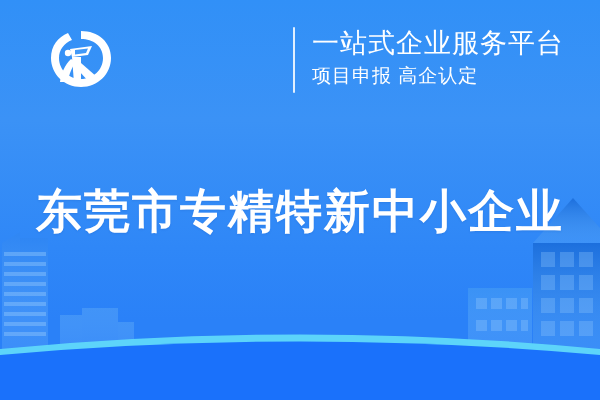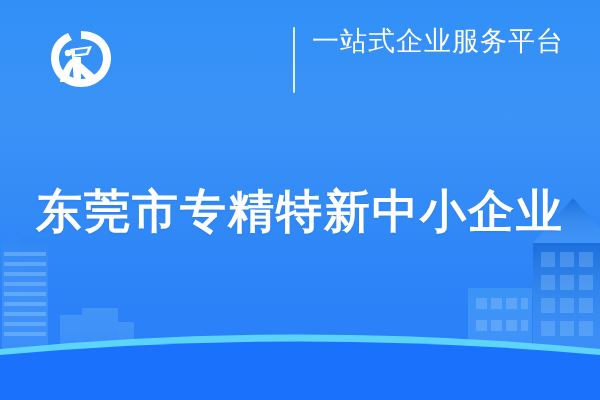--- a/index.html
+++ b/index.html
@@ -70,21 +70,20 @@
     top: 25px;
     width: 270px;
   }
   .tagline-main {
     font-size: 27px;
     line-height: 36px;
     color: #ffffff;
     font-weight: 400;
     letter-spacing: 1px;
     white-space: nowrap;
-    font-family: Liberation Mono, monospace;
   }
   .tagline-sub {
     font-size: 19px;
     line-height: 30px;
     color: #ffffff;
     font-weight: 400;
     letter-spacing: 1px;
     white-space: nowrap;
   }
 
@@ -219,20 +218,21 @@
       <circle cx="20" cy="26" r="3.2" fill="#ffffff"></circle>
 
       <path d="M27,23 L40,21.5 L38,26 L27,27.5 Z" fill="#3190f7" opacity="0.92"></path>
     </svg>
 
 
     <div class="divider"></div>
 
     <div class="tagline-block">
       <div class="tagline-main">一站式企业服务平台</div>
+      <div class="tagline-sub">项目申报 高企认定</div>
     </div>
   </div>
 
   <div class="title-wrap">
     <span class="main-title">东莞市专精特新中小企业</span>
   </div>
 
 </div>
 
 </body></html>

